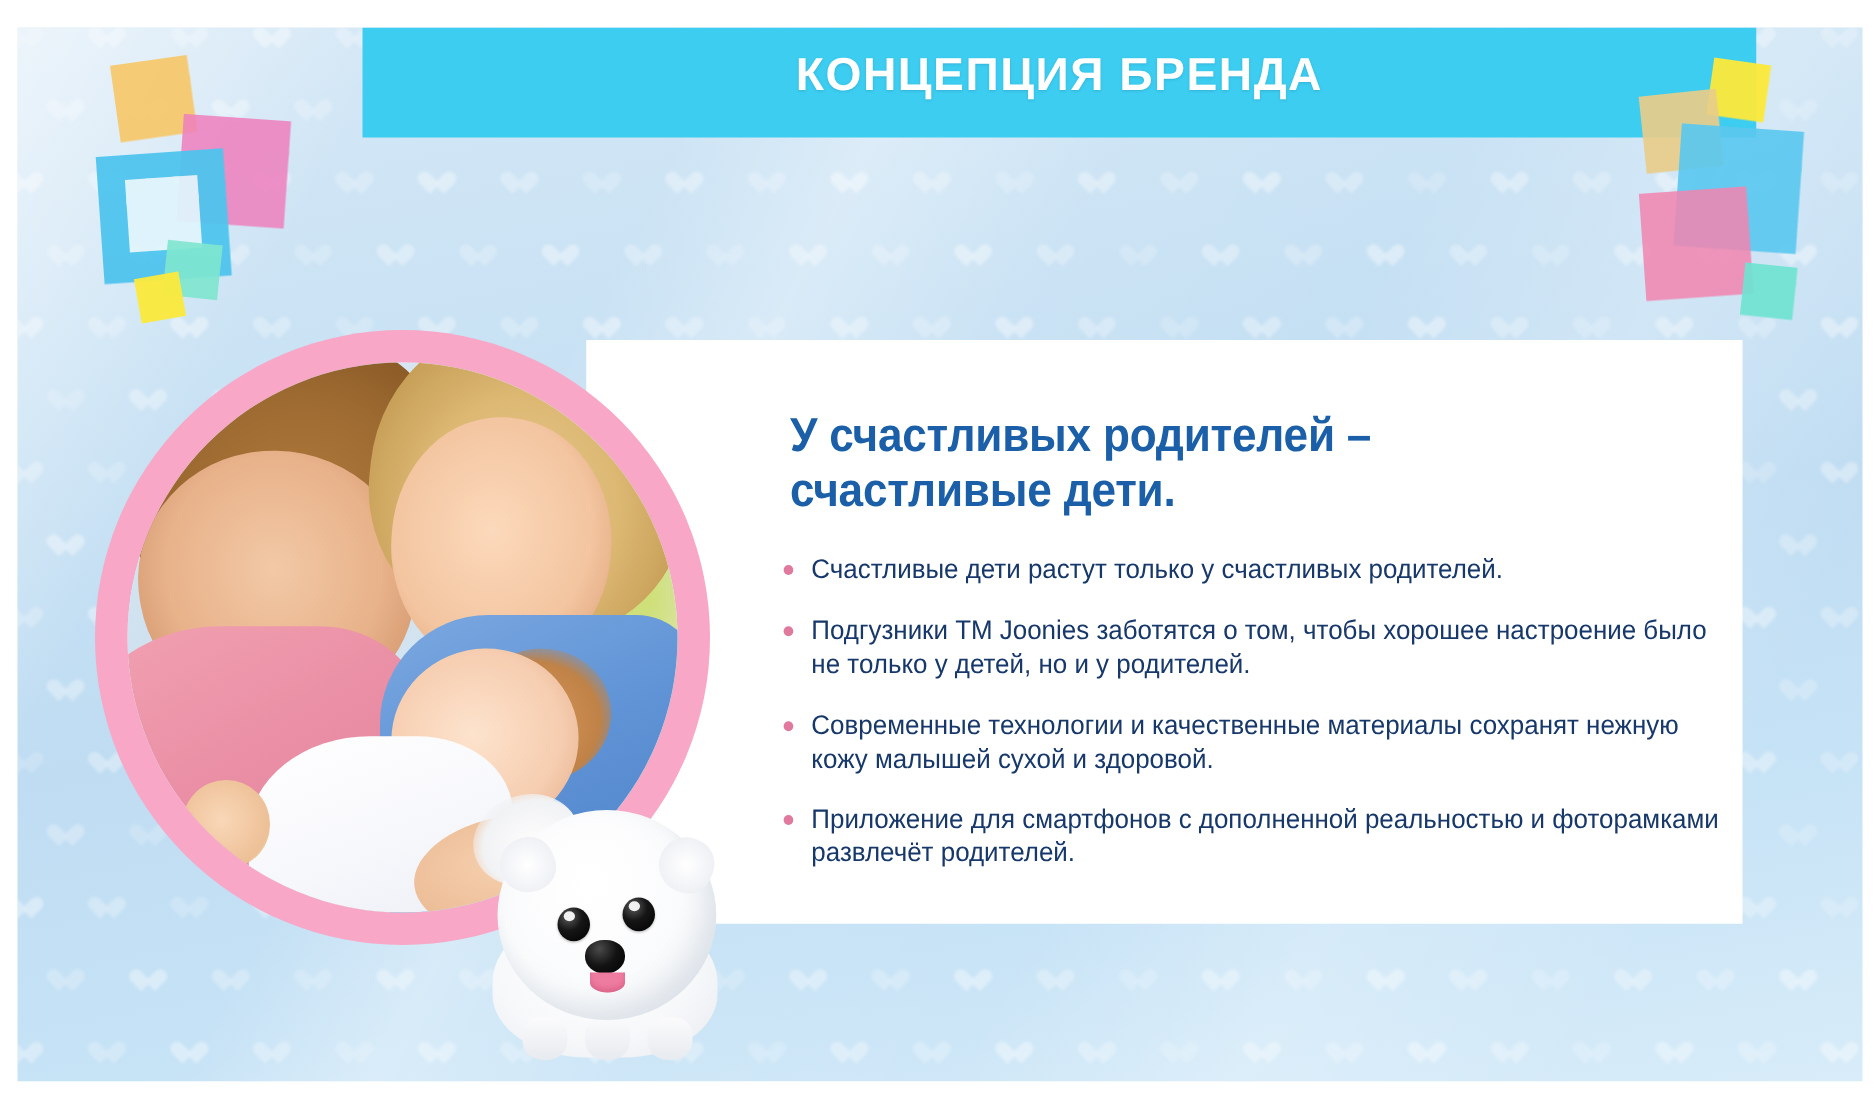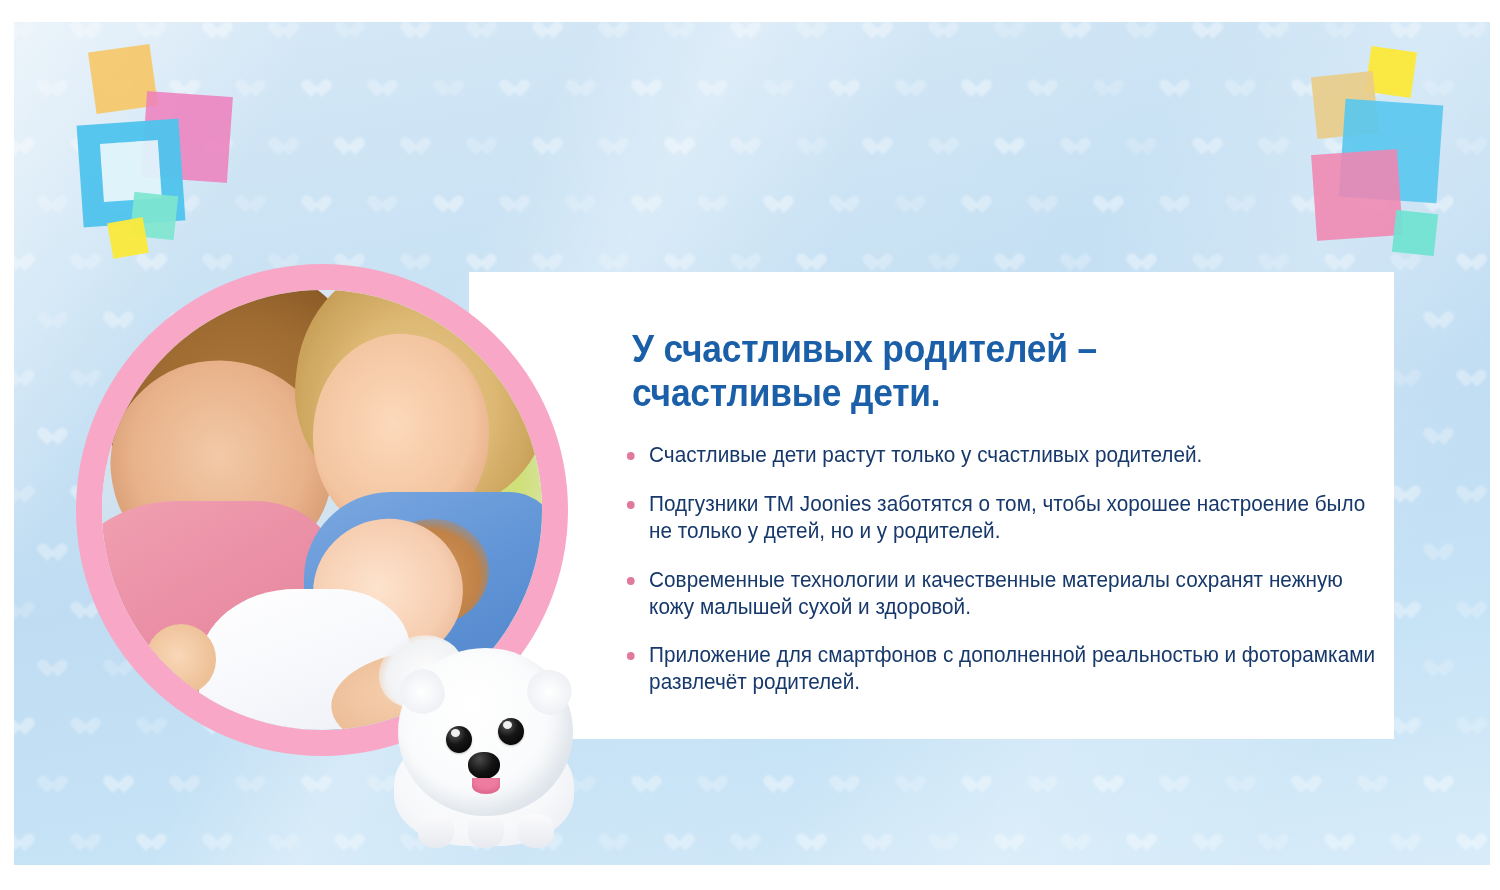--- a/index.html
+++ b/index.html
@@ -713,20 +713,23 @@
       </div>
       <div class="heart" style="left: 96px; top: 198px; width: 36px; height: 36px; opacity: 0.95; transform: rotate(-10deg); z-index: 5;">
         <div class="hx" style="background: rgb(252, 234, 60); filter: blur(0.6px);">
           <i></i>
           <b></b>
           <u></u>
         </div>
       </div>
     </div>
 
+  <div class="title-band">
+    <div class="title-text">КОНЦЕПЦИЯ БРЕНДА</div>
+  </div>
 
   <div id="heartsRight">
       <div class="heart" style="left: 1354px; top: 27px; width: 46px; height: 46px; opacity: 0.95; transform: rotate(8deg); z-index: 5;">
         <div class="hx" style="background: rgb(253, 233, 58); filter: blur(0.6px);">
           <i></i>
           <b></b>
           <u></u>
         </div>
       </div>
       <div class="heart" style="left: 1300px; top: 52px; width: 62px; height: 62px; opacity: 0.92; transform: rotate(-6deg); z-index: 5;">

